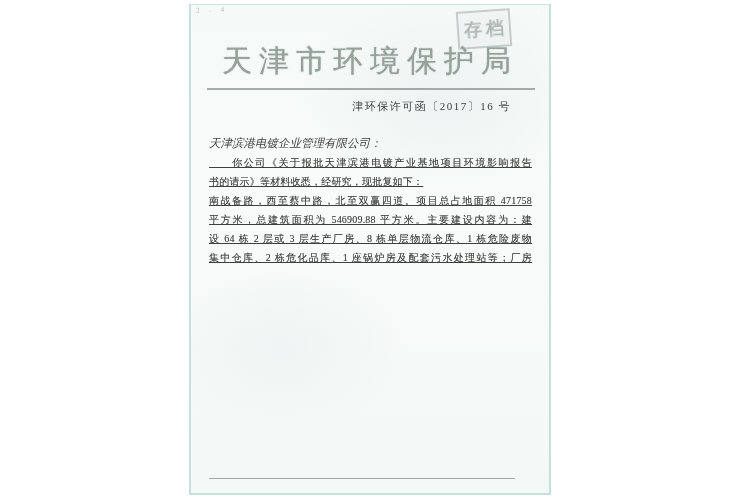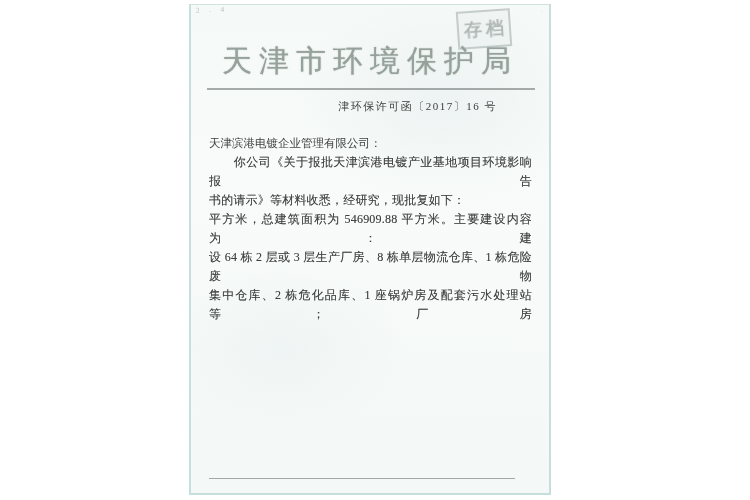--- a/index.html
+++ b/index.html
@@ -43,42 +43,43 @@
     text-shadow:0 0 1.2px rgba(150,162,156,0.9);
   }
 
   .letterhead-divider {
     margin:7px 14px 0 16px;
     border-top:2px solid rgba(88,94,92,0.50);
     filter:blur(0.3px);
   }
 
   .doc-number {
-    margin-top:9px; text-align:right; padding-right:52px;
+    margin-top:9px; text-align:right; padding-right:38px;
     font-size:11px; letter-spacing:1.5px; color:#3b3d3b;
   }
 
   .doc-title {
     margin-top:23px; text-align:center;
     font-size:14.5px; font-weight:bold; line-height:25px;
     letter-spacing:1.2px; color:#2c2e2c;
     text-shadow:0 0 0.4px rgba(44,46,44,0.55);
   }
 
   .addressee {
     margin:20px 17px 0 18px;
-    font-size:11.5px; line-height:19px; color:#3e403e;
+    font-size:11.5px; line-height:19px; color:#3e403e;font-style:italic;
   }
 
   .doc-body { margin:0 17px 0 18px; }
   .bline {
-    font-size:12px; line-height:19px; color:#3e403e;
+    font-size:10px; line-height:19px; color:#3e403e;
     letter-spacing:0.2px;
     text-shadow:0 0 0.3px rgba(62,64,62,0.45);
     white-space:pre-wrap;
+    text-decoration:underline;
   }
   .bline.fill { text-align:justify; text-align-last:justify; }
 
   .footer-divider {
     position:absolute; left:18px; bottom:14px; width:306px;
     border-top:1px solid rgba(118,128,126,0.65);
     filter:blur(0.3px);
   }
 
   .corner-mark {
@@ -105,20 +106,21 @@
     <div class="letterhead-divider"></div>
 
     <div class="doc-number">津环保许可函〔2017〕16 号</div>
 
 
     <div class="addressee">天津滨港电镀企业管理有限公司：</div>
 
     <div class="doc-body">
       <div class="bline fill">　　你公司《关于报批天津滨港电镀产业基地项目环境影响报告</div>
       <div class="bline">书的请示》等材料收悉，经研究，现批复如下：</div>
+      <div class="bline fill">南战备路，西至蔡中路，北至双赢四道。项目总占地面积 471758</div>
       <div class="bline fill">平方米，总建筑面积为 546909.88 平方米。主要建设内容为：建</div>
       <div class="bline fill">设 64 栋 2 层或 3 层生产厂房、8 栋单层物流仓库、1 栋危险废物</div>
       <div class="bline fill">集中仓库、2 栋危化品库、1 座锅炉房及配套污水处理站等；厂房</div>
 
     </div>
 
     <div class="footer-divider"></div>
 
   </div>
 </div>

